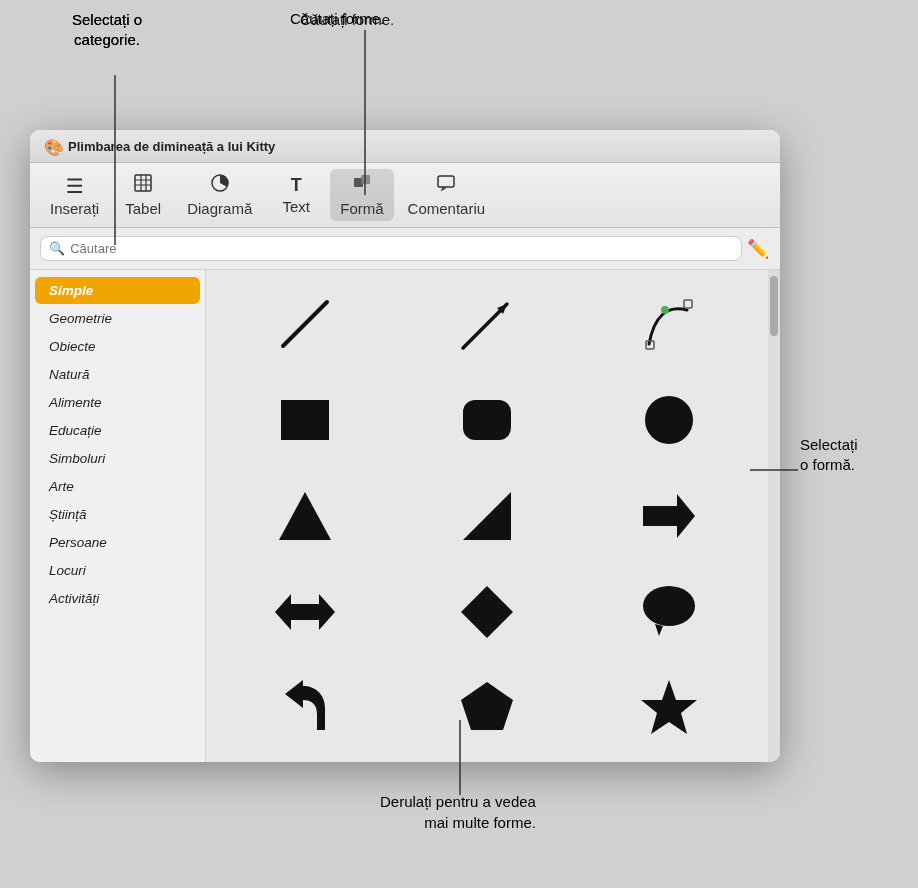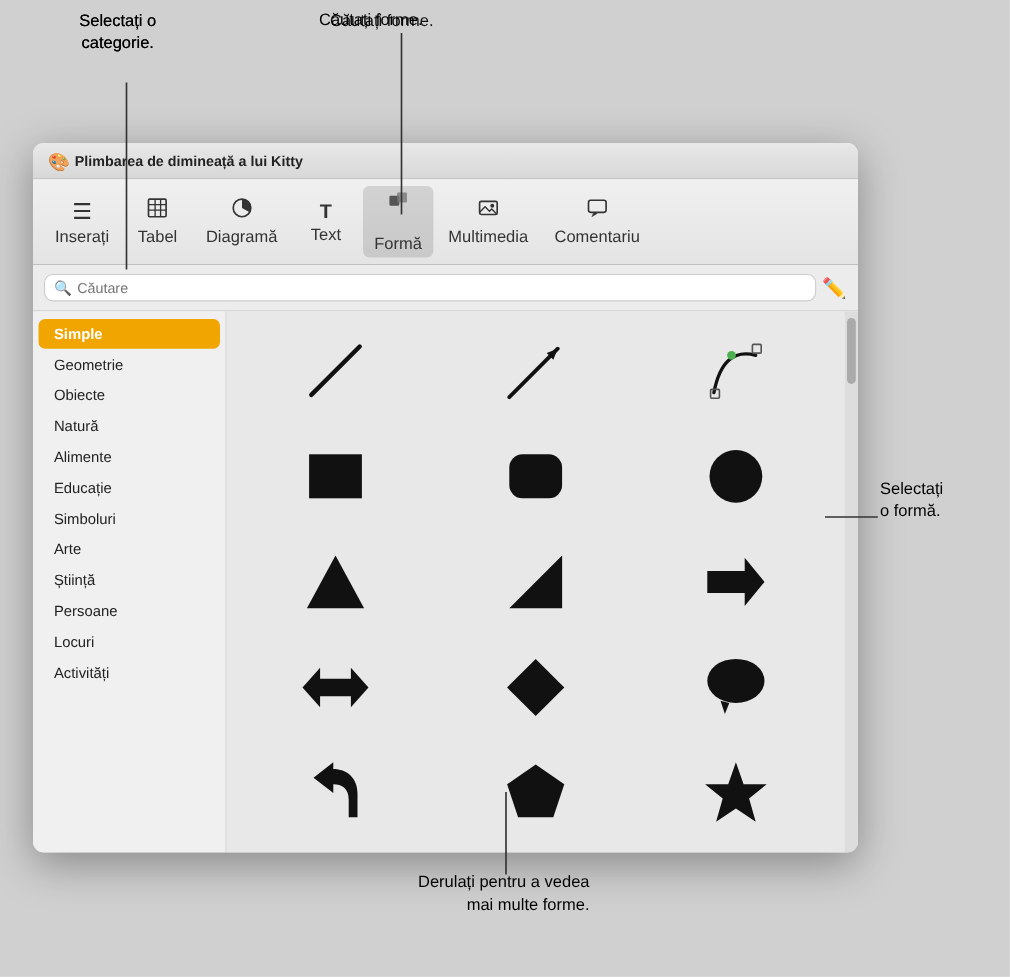--- a/index.html
+++ b/index.html
@@ -65,21 +65,20 @@
       display: flex;
       flex-direction: column;
       align-items: center;
       padding: 4px 10px;
       border-radius: 6px;
       cursor: pointer;
       min-width: 60px;
     }
     .toolbar-item.active {
       background: rgba(0,0,0,0.12);
-      gap: 12px;
     }
     .toolbar-icon {
       font-size: 20px;
       margin-bottom: 2px;
       color: #333;
     }
     .toolbar-label {
       font-size: 15px;
       color: #333;
     }
@@ -129,20 +128,21 @@
     }
 
     
     .sidebar {
       width: 176px;
       background: #f0f0f0;
       border-right: 1px solid #d0d0d0;
       padding: 6px 0;
       overflow-y: auto;
       flex-shrink: 0;
+      font-style: italic;
     }
     .sidebar-item {
       padding: 6px 14px;
       font-size: 13.5px;
       color: #222;
       cursor: pointer;
       border-radius: 6px;
       margin: 1px 5px;
     }
     .sidebar-item.active {
@@ -268,30 +268,20 @@
         <svg width="20" height="20" viewBox="0 0 20 20">
           <rect x="2" y="5" width="9" height="9" rx="1" fill="#555"></rect>
           <rect x="9" y="2" width="9" height="9" rx="1" fill="#777" opacity="0.8"></rect>
         </svg>
       </span>
       <span class="toolbar-label">Formă</span>
     </div>
     <div class="toolbar-item">
       <span class="toolbar-icon">
         <svg width="20" height="20" viewBox="0 0 20 20" fill="none">
-          <rect x="2" y="4" width="16" height="12" rx="1.5" stroke="#333" stroke-width="1.5" fill="none"></rect>
-          <path d="M2 14 L7 9 L11 13 L13 11 L18 16" stroke="#333" stroke-width="1.2" fill="none"></path>
-          <circle cx="13.5" cy="8" r="1.8" fill="#333"></circle>
-        </svg>
-      </span>
-      <span class="toolbar-label">Multimedia</span>
-    </div>
-    <div class="toolbar-item">
-      <span class="toolbar-icon">
-        <svg width="20" height="20" viewBox="0 0 20 20" fill="none">
           <rect x="2" y="3" width="16" height="11" rx="2" stroke="#333" stroke-width="1.5" fill="none"></rect>
           <path d="M7 14 L5 18 L10 15" fill="#333" stroke="#333" stroke-width="0.5"></path>
         </svg>
       </span>
       <span class="toolbar-label">Comentariu</span>
     </div>
   </div>
 
   <div class="panel-wrapper">
 

